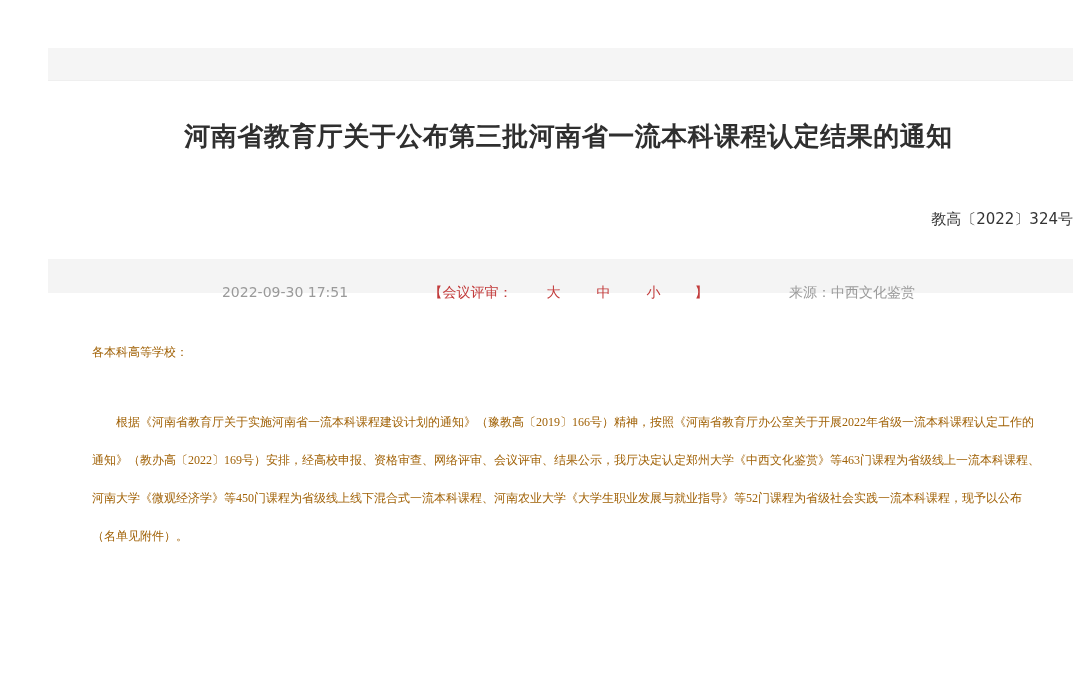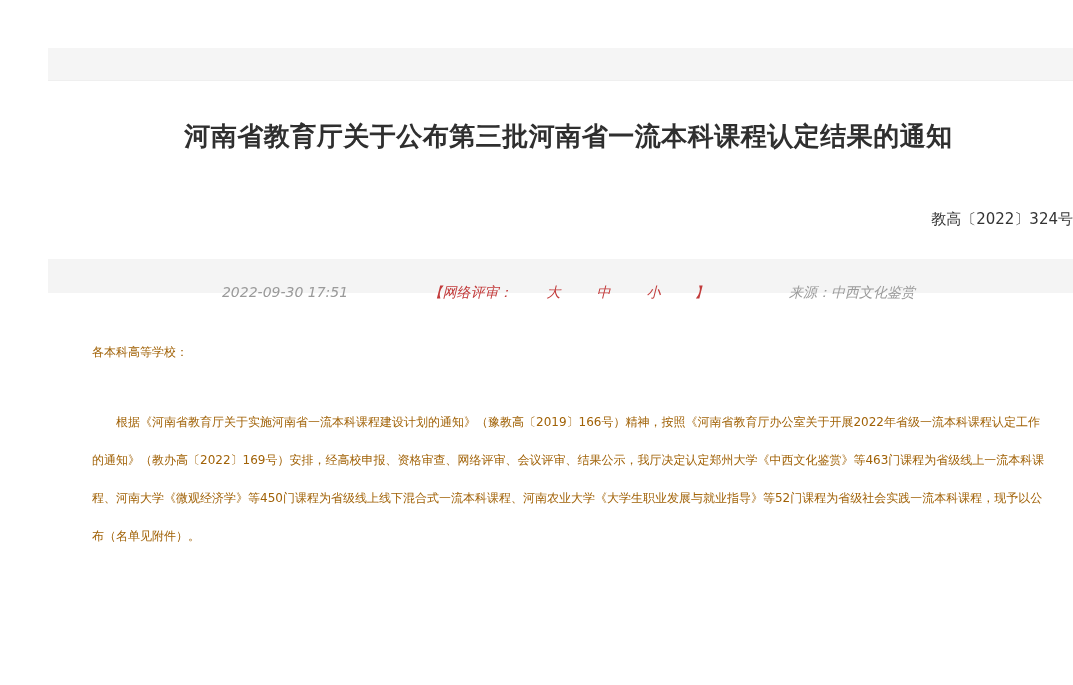--- a/index.html
+++ b/index.html
@@ -38,51 +38,51 @@
   .meta-bar {
     margin-top: 14px;
     width: 100%;
     height: 34px;
     line-height: 34px;
     background: #f4f4f4;
     text-align: center;
     font-size: 14px;
     color: #9a9a9a;
   }
-  .meta-bar .seg { margin: 0 14px; font-style: italic; }
+  .meta-bar .seg { margin: 0 14px; }
   .meta-red { color: #c23b3b; }
   .font-size-option {
     color: #c23b3b;
     cursor: pointer;
     margin: 0 2px;
   }
   .content {
     padding: 24px 28px 0 28px;
     font-size: 12px;
     color: #a16207;
     line-height: 38px;
   }
   .salutation { text-indent: 0; }
-  .content p.para { text-indent: 2em; }
+  .content p.para { text-indent: 2em; font-family: Liberation Serif, serif; }
 </style>
 </head>
 <body>
 
 <div class="page">
 
   <div class="top-strip"></div>
 
   <h1 class="doc-title">河南省教育厅关于公布第三批河南省一流本科课程认定结果的通知</h1>
 
   <div class="doc-number">教高〔2022〕324号</div>
 
   <div class="meta-bar">
     <span class="seg">2022-09-30 17:51</span>
     <span class="seg meta-red">
-      <span>【网络评审：</span><span class="font-size-option">大</span><span class="font-size-option">中</span><span class="font-size-option">小</span><span>】</span>
+      <span>【会议评审：</span><span class="font-size-option">大</span><span class="font-size-option">中</span><span class="font-size-option">小</span><span>】</span>
     </span>
     <span class="seg">来源：中西文化鉴赏</span>
   </div>
 
   <div class="content">
     <p class="salutation">各本科高等学校：</p>
     <p class="para">根据《河南省教育厅关于实施河南省一流本科课程建设计划的通知》（豫教高〔2019〕166号）精神，按照《河南省教育厅办公室关于开展2022年省级一流本科课程认定工作的通知》（教办高〔2022〕169号）安排，经高校申报、资格审查、网络评审、会议评审、结果公示，我厅决定认定郑州大学《中西文化鉴赏》等463门课程为省级线上一流本科课程、河南大学《微观经济学》等450门课程为省级线上线下混合式一流本科课程、河南农业大学《大学生职业发展与就业指导》等52门课程为省级社会实践一流本科课程，现予以公布（名单见附件）。</p>
   </div>
 
 </div>

